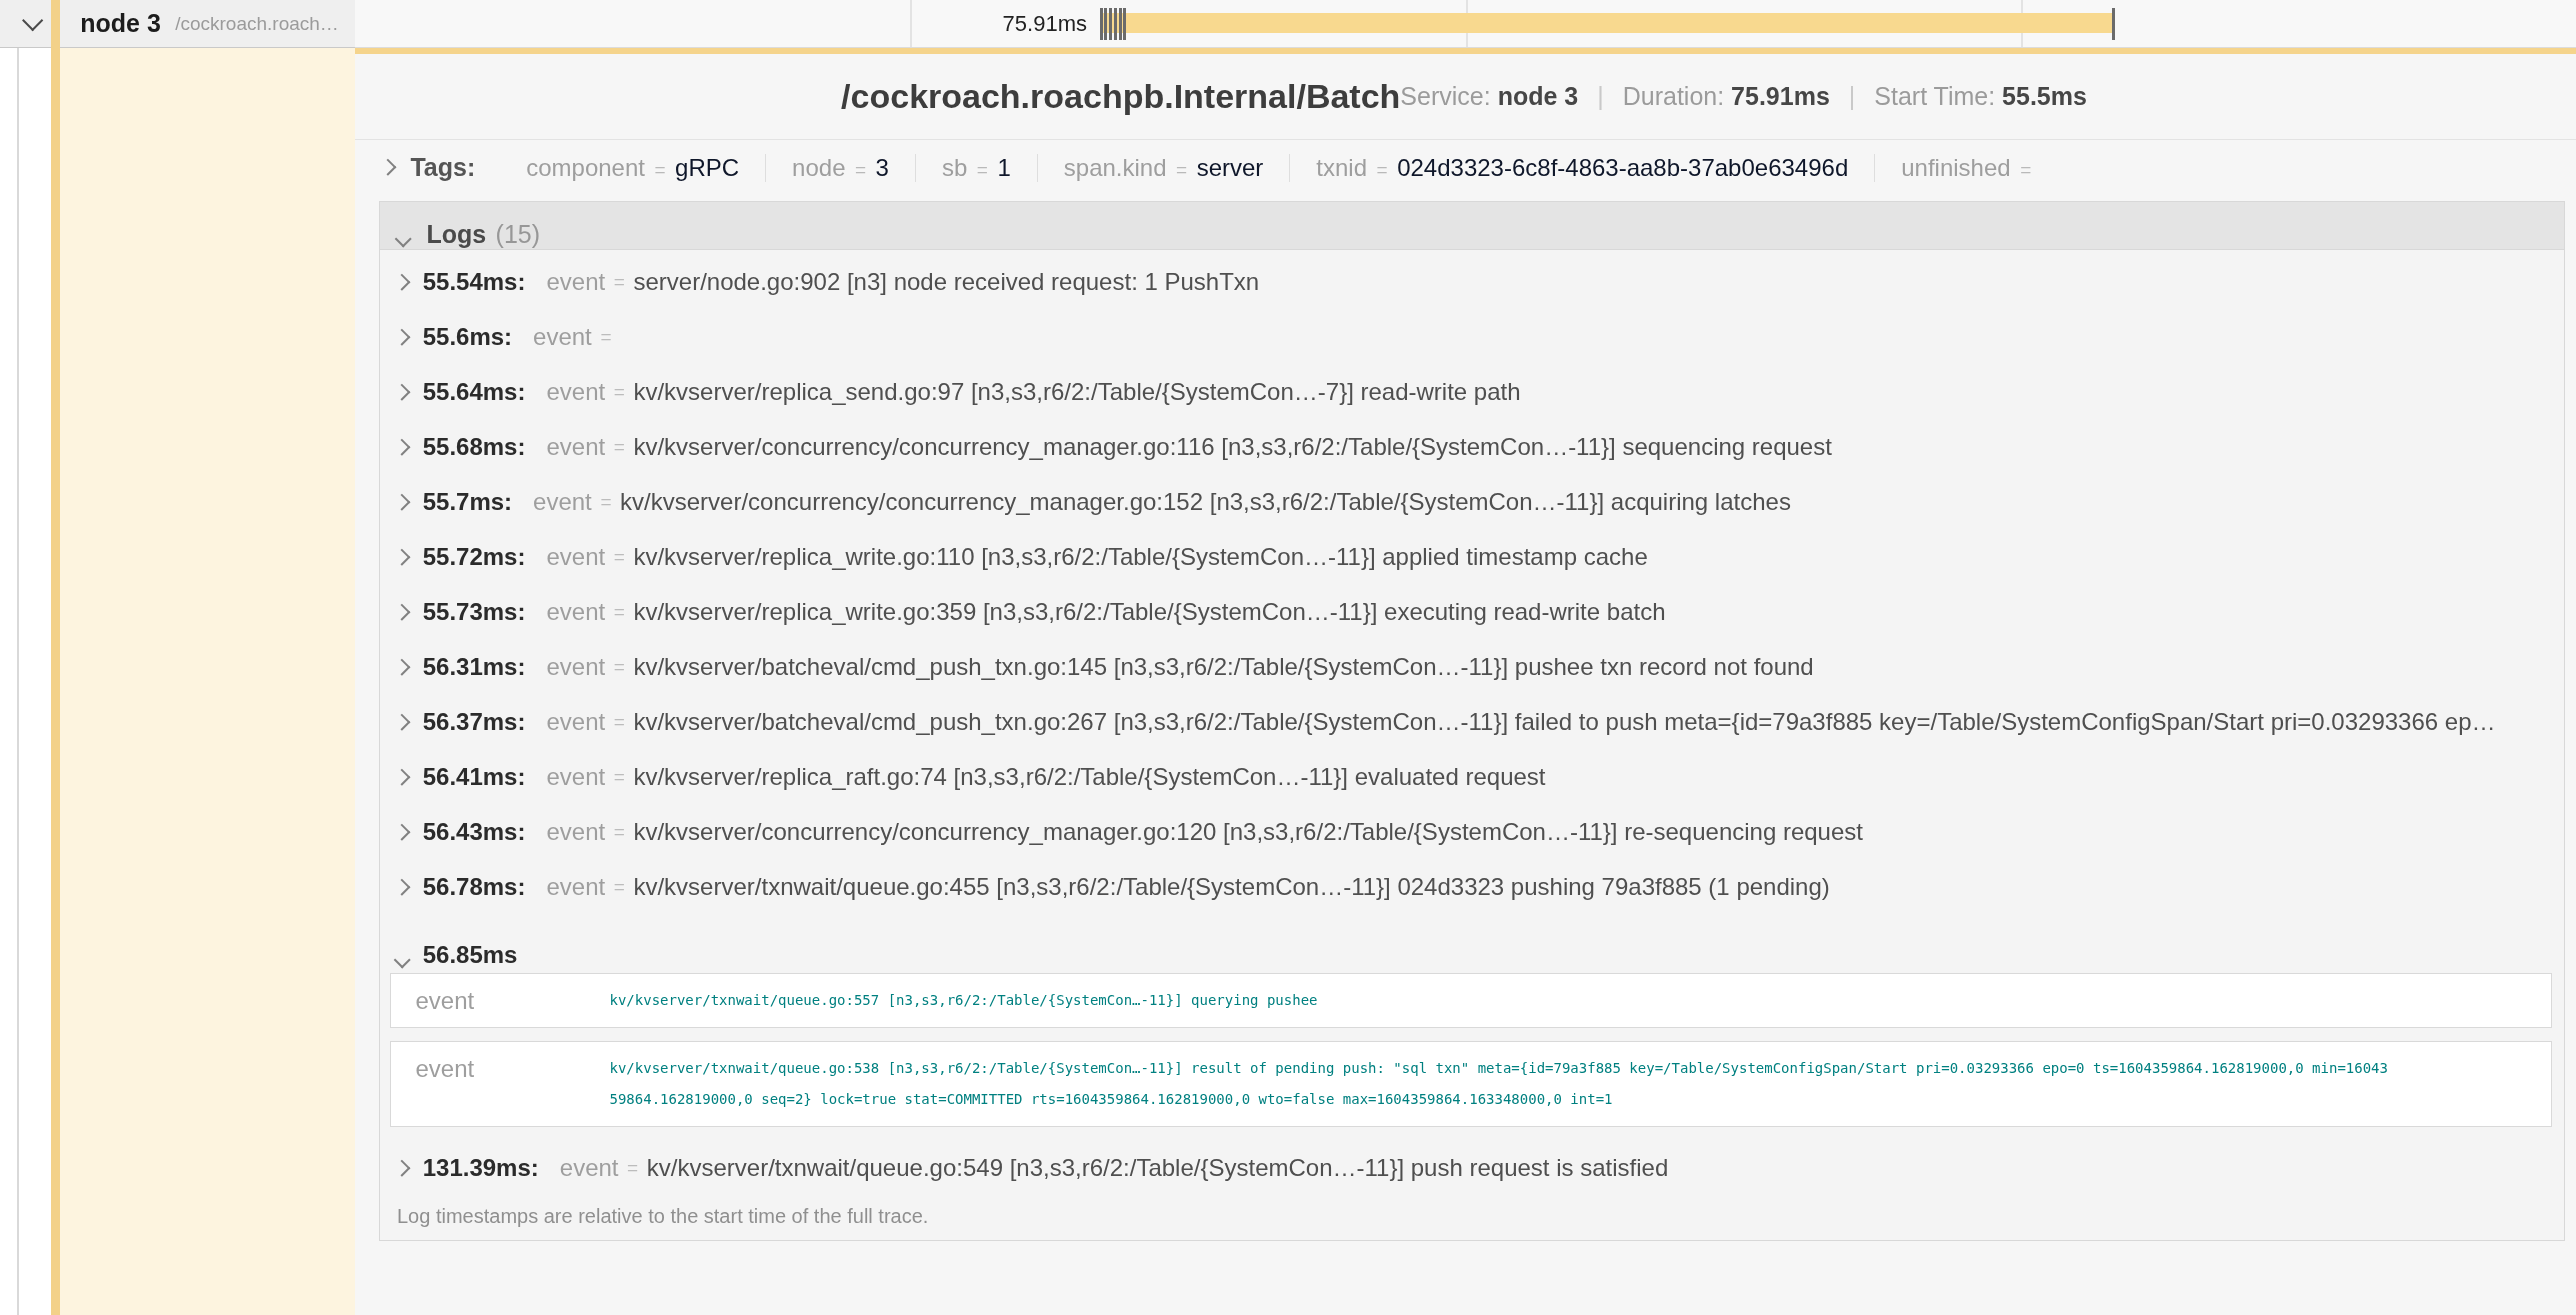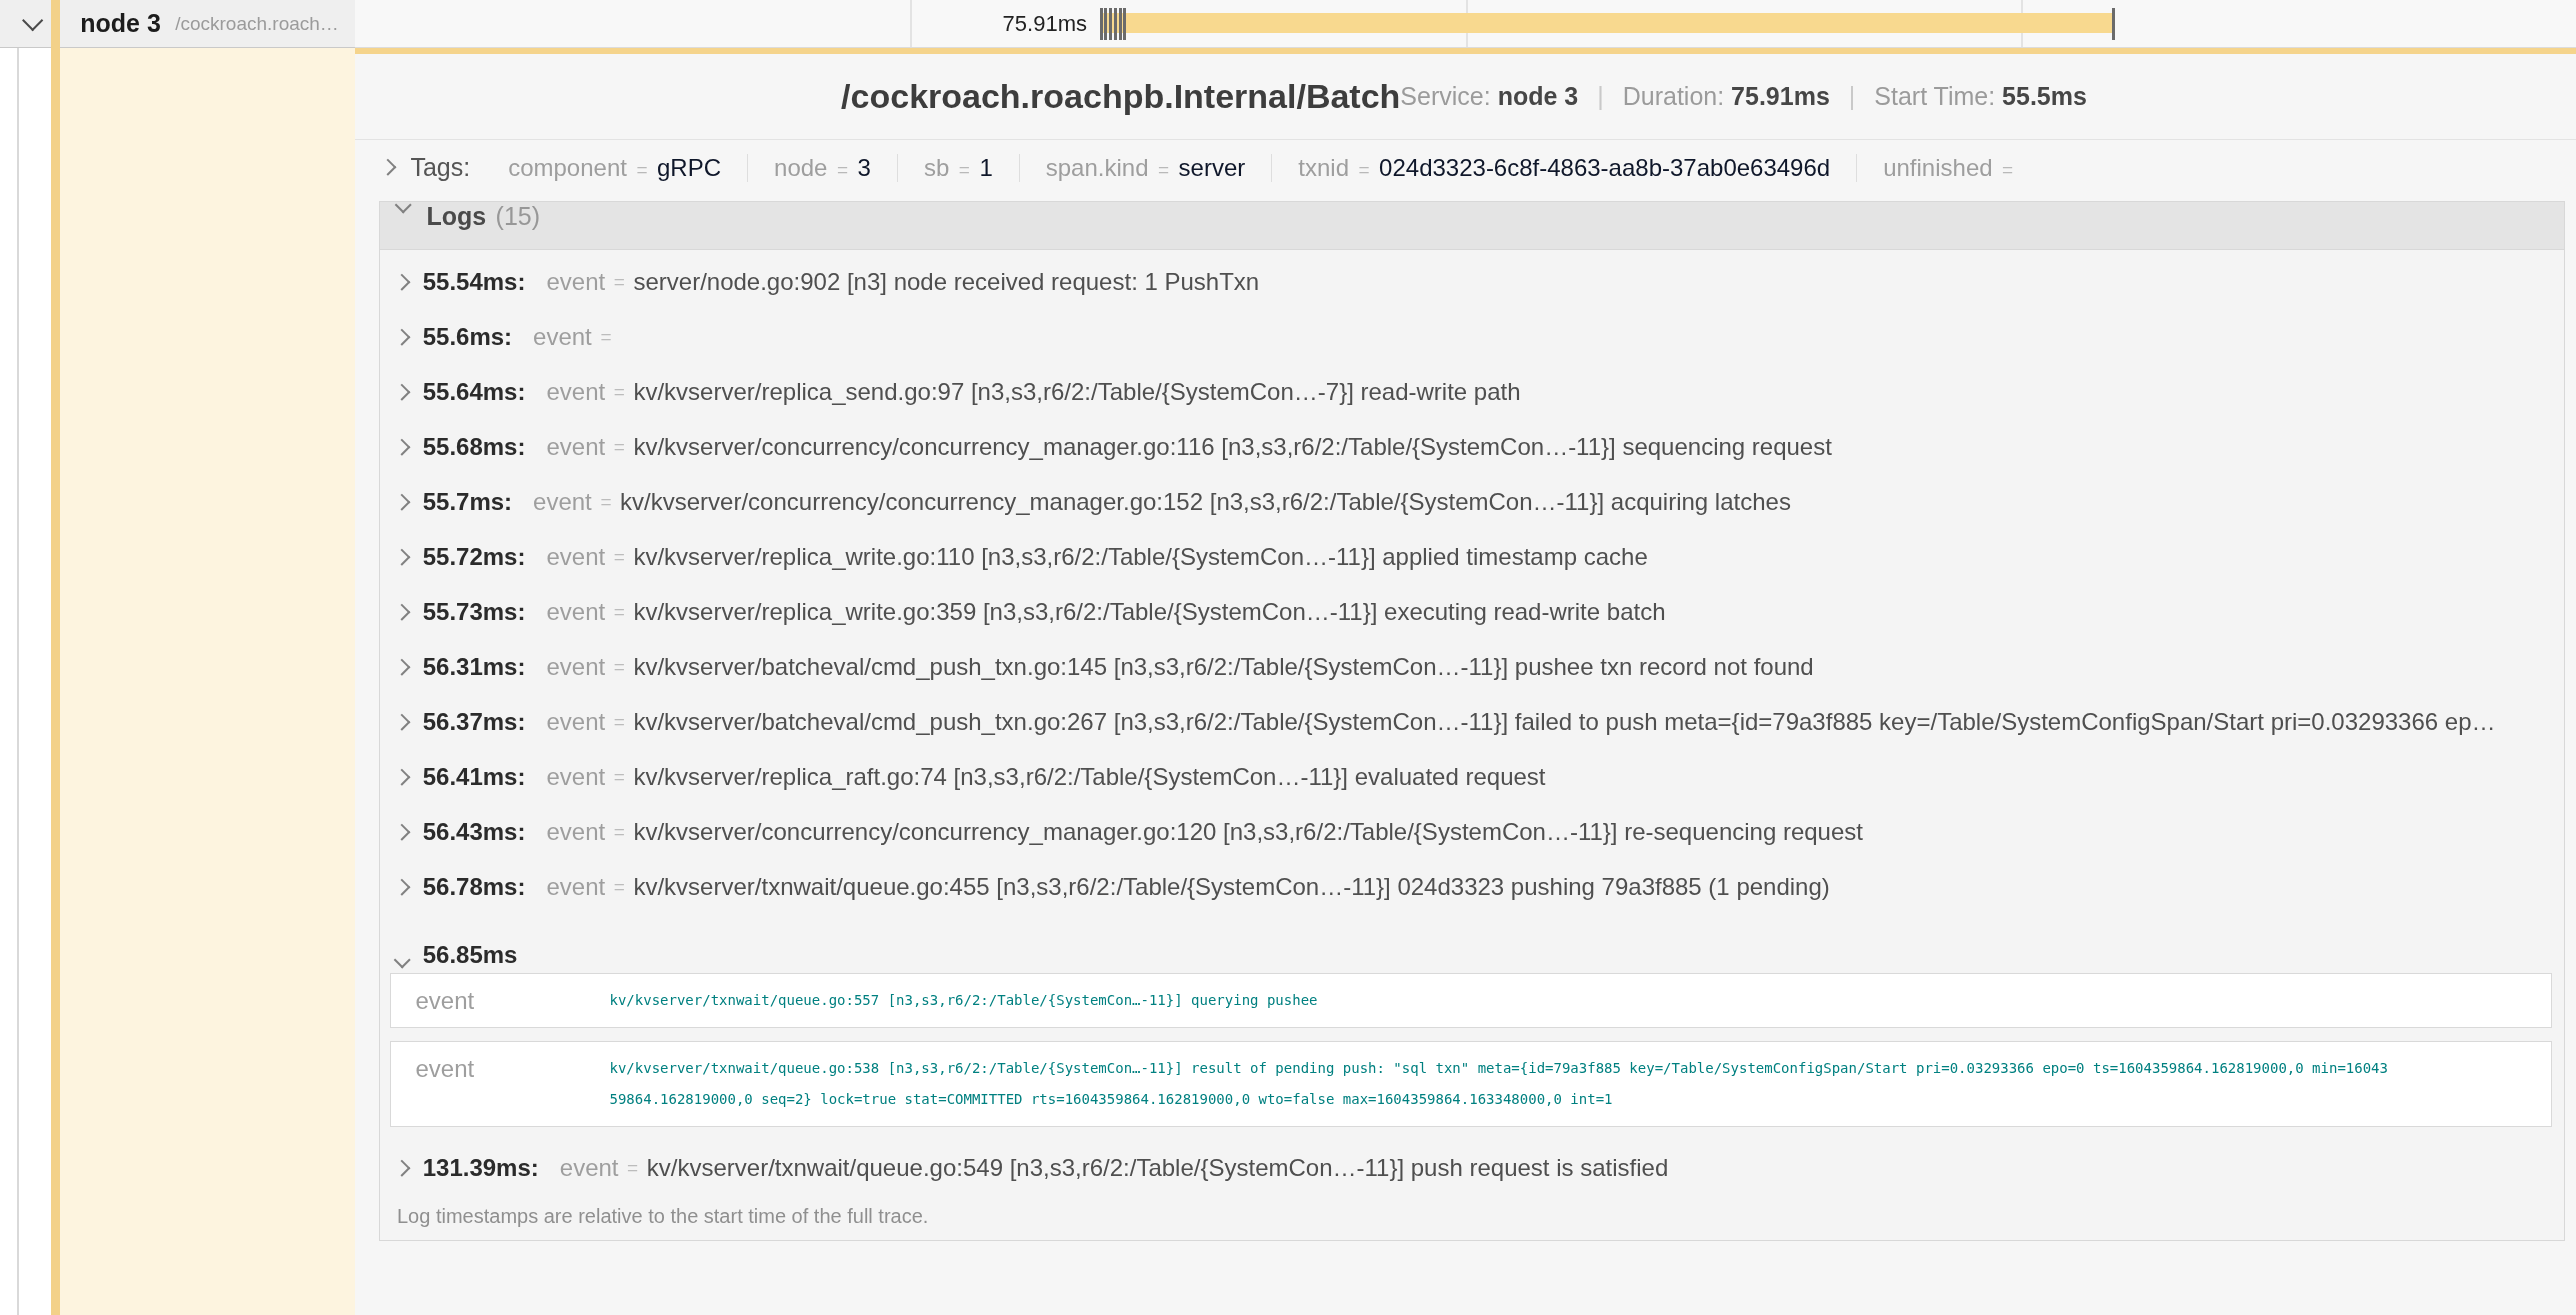--- a/index.html
+++ b/index.html
@@ -38,30 +38,30 @@
          border-top:6.7px solid #f5d48c;overflow:hidden}
   .title-row{display:flex;justify-content:center;align-items:center;height:86px;
              padding:0 23px 0 20px;border-bottom:1.9px solid #e3e3e3}
   .span-title{font-size:34px;font-weight:bold;color:#3d3d3d}
   .span-meta{font-size:25px;white-space:nowrap}
   .meta-label{color:#9b9b9b}
   .meta-value{color:#464646;font-weight:bold}
   .meta-sep{color:#c9c9c9;margin:0 19px;font-weight:normal}
 
   .tags-row{display:flex;align-items:center;height:55px;padding-left:27px}
-  .tags-label{font-weight:normal;color:#555;font-size:25px;margin-left:16px;margin-right:12px}
+  .tags-label{font-weight:bold;color:#555;font-size:25px;margin-left:16px;margin-right:25px}
   .tag-pill{display:inline-flex;align-items:baseline;padding:0 26px;border-right:1.9px solid #dedede;
             font-size:24px;white-space:nowrap}
   .tag-pill:last-child{border-right:none}
   .tag-key{color:#9e9e9e}
   .tag-eq{color:#b9b9b9;font-size:19px;margin:0 9.5px}
   .tag-value{color:#0f172a}
 
   .logs-block{margin:5.7px 11.4px 0 24px;border:1.9px solid #d8d8d8;background:#f4f4f4}
-  .logs-header{display:flex;align-items:flex-start;height:48px;background:#e4e4e4;padding-left:17px;
+  .logs-header{display:flex;align-items:flex-end;height:48px;background:#e4e4e4;padding-left:17px;
                border-bottom:1px solid #d8d8d8}
   .logs-title{font-size:25px;font-weight:bold;color:#4a4a4a;margin-left:17px}
   .logs-count{font-size:25px;color:#979797;margin-left:9.5px}
   .logs-list{padding-top:4.8px}
   .log-row{display:flex;align-items:center;height:55px;padding-left:16px;white-space:nowrap;overflow:hidden}
   .log-time{font-weight:bold;color:#2b2b2b;font-size:24px;margin-left:14.3px;flex:none}
   .log-field{color:#9e9e9e;font-size:24px;margin-left:21px;flex:none}
   .log-eq{color:#bcbcbc;font-size:19px;margin:0 8.6px;flex:none}
   .log-msg{color:#4f4f4f;font-size:24px;overflow:hidden}
   .log-exp-header{display:flex;align-items:flex-end;height:55px;padding-left:16px}

